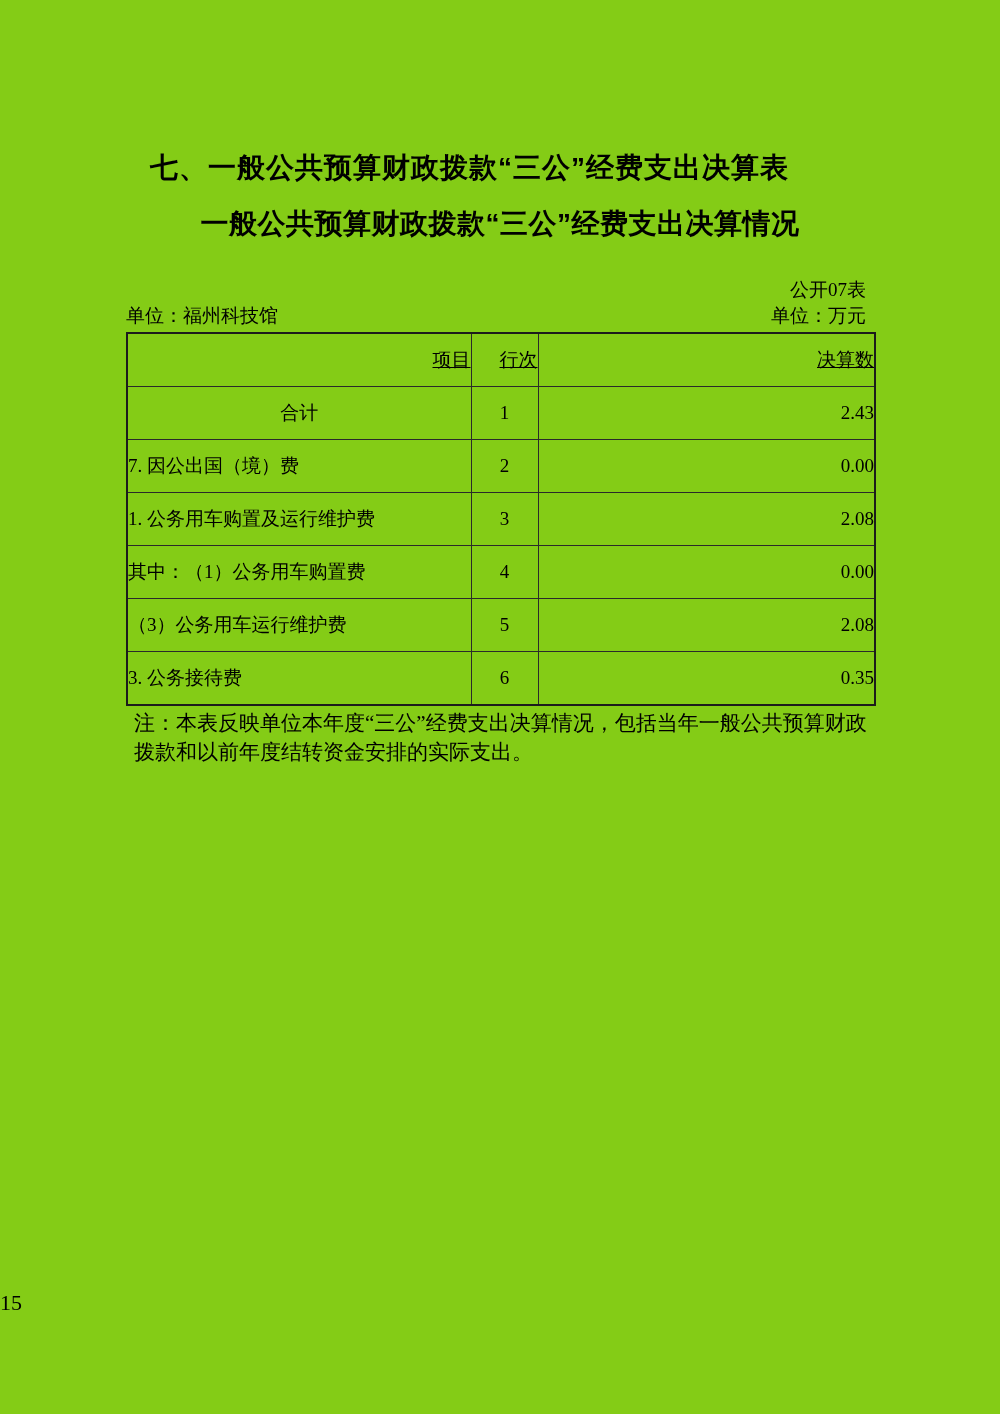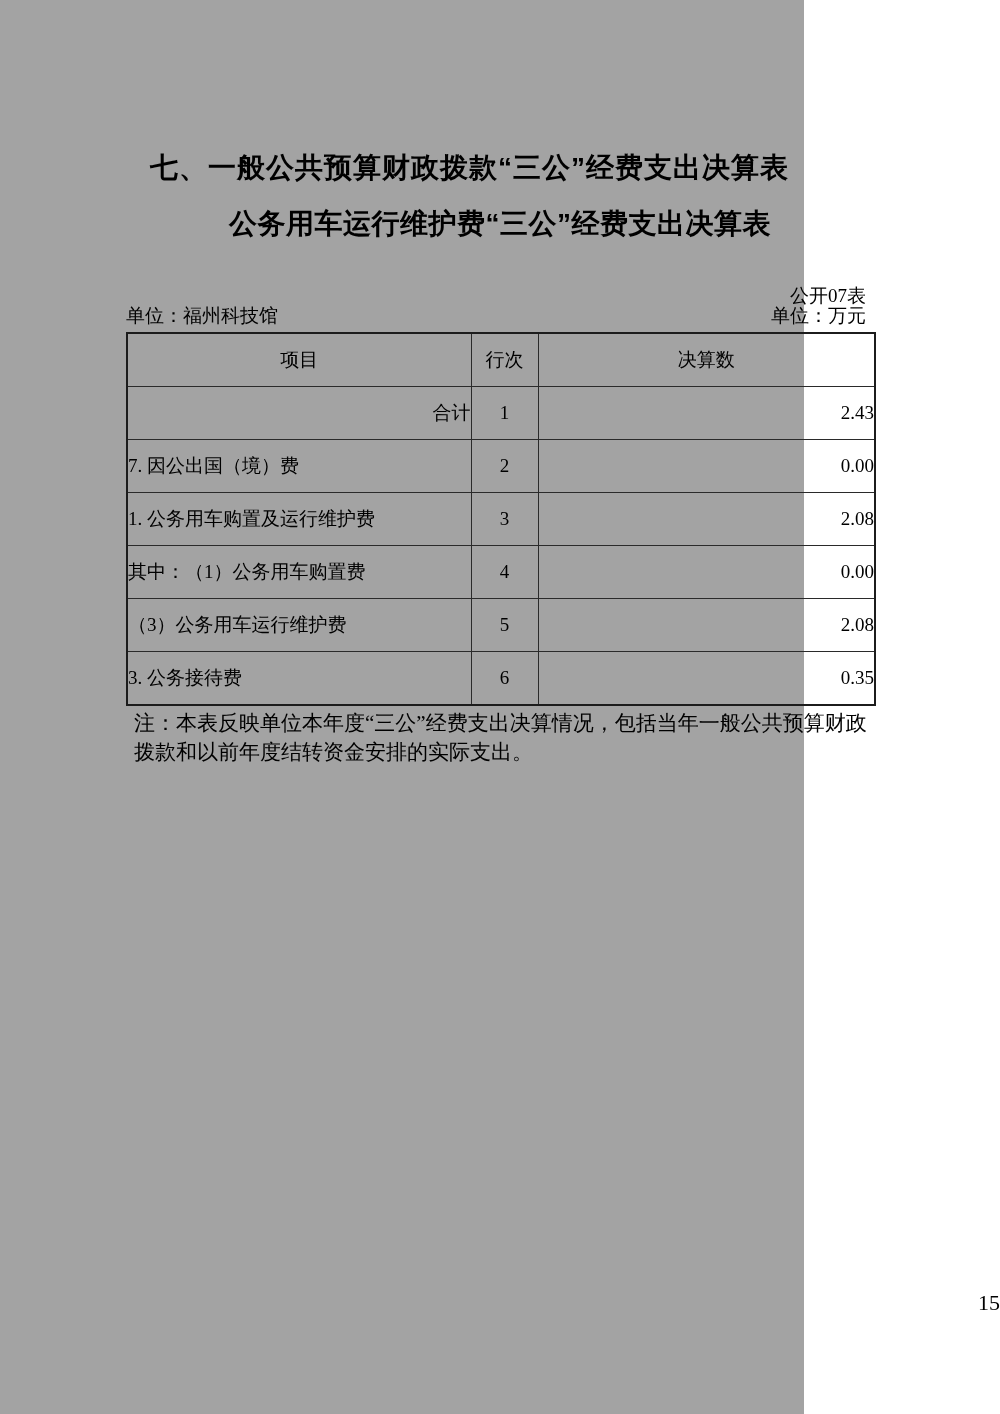--- a/index.html
+++ b/index.html
@@ -11,22 +11,22 @@
     width: 1000px;
     height: 1414px;
     position: relative;
     font-family: "Liberation Serif", serif;
     color: #000000;
     overflow: hidden;
   }
   .page {
     position: absolute;
     left: 0; top: 0;
-    width: 804px; height: 1414px;
-    background: #a3a3a3;
+    width: 1000px; height: 1414px;
+    background: #84cc16;
   }
   .title1 {
     position: absolute;
     left: 150px;
     top: 149px;
     margin: 0;
     font-family: "Liberation Sans", sans-serif;
     font-weight: bold;
     font-size: 28px;
     letter-spacing: 1px;
@@ -41,21 +41,21 @@
     text-align: center;
     font-family: "Liberation Sans", sans-serif;
     font-weight: bold;
     font-size: 28px;
     letter-spacing: 0.5px;
     white-space: nowrap;
   }
   .table-code {
     position: absolute;
     left: 126px;
-    top: 283px;
+    top: 277px;
     width: 740px;
     text-align: right;
     font-size: 19px;
   }
   .unit-row {
     position: absolute;
     left: 126px;
     top: 303px;
     width: 740px;
     display: flex;
@@ -77,58 +77,59 @@
   .budget-table td {
     border: 1px solid #2a2a2a;
     height: 52px;
     padding: 0;
     font-weight: normal;
     vertical-align: middle;
     overflow: hidden;
     white-space: nowrap;
   }
   .budget-table thead th {
-    text-align: center;
+    text-align: right;
+    text-decoration: underline;
   }
   .col-item   { width: 344px; }
   .col-line   { width: 67px; }
   .col-amount { width: 337px; }
-  .cell-item-center { text-align: right; margin-top: 15px; }
+  .cell-item-center { text-align: center; margin-top: 15px; }
   .cell-item-left   { text-align: left; padding-left: 9px; }
   .cell-item-ind1   { text-align: left; padding-left: 46px; }
   .cell-item-ind2   { text-align: left; padding-left: 105px; }
   .cell-line        { text-align: center; }
   .cell-amount      { text-align: right; padding-right: 10px; }
   .note {
     position: absolute;
     left: 126px;
     top: 701px;
     width: 752px;
     margin: 8px;
     font-size: 21px;
     line-height: 29px;
     text-align: left;
   }
   .page-number {
     position: absolute;
     left: 0;
     top: 1290px;
     width: 1000px;
-    text-align: right;
+    text-align: left;
     font-size: 22px;
   }
 </style>
 </head>
 <body>
 
 <div class="page">
 
   <h1 class="title1">七、一般公共预算财政拨款“三公”经费支出决算表</h1>
 
-  <h2 class="title2">公务用车运行维护费“三公”经费支出决算表</h2>
+  <h2 class="title2">一般公共预算财政拨款“三公”经费支出决算情况</h2>
 
   <div class="table-code">公开07表</div>
 
   <div class="unit-row">
     <span>单位：福州科技馆</span>
     <span>单位：万元</span>
   </div>
 
   <table class="budget-table">
     <colgroup>

